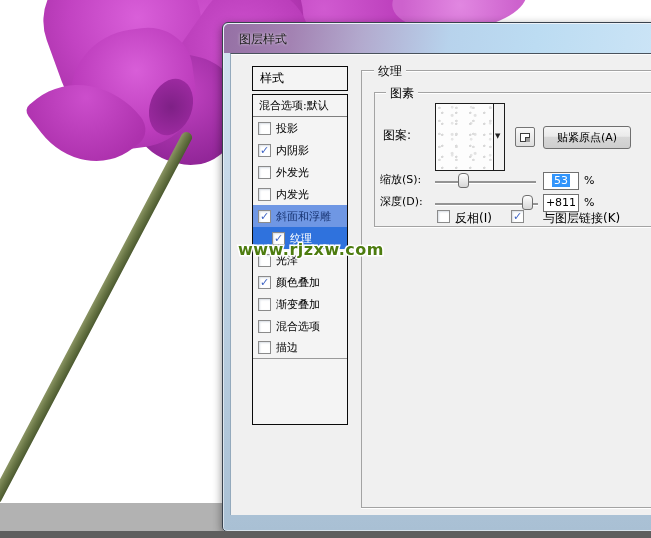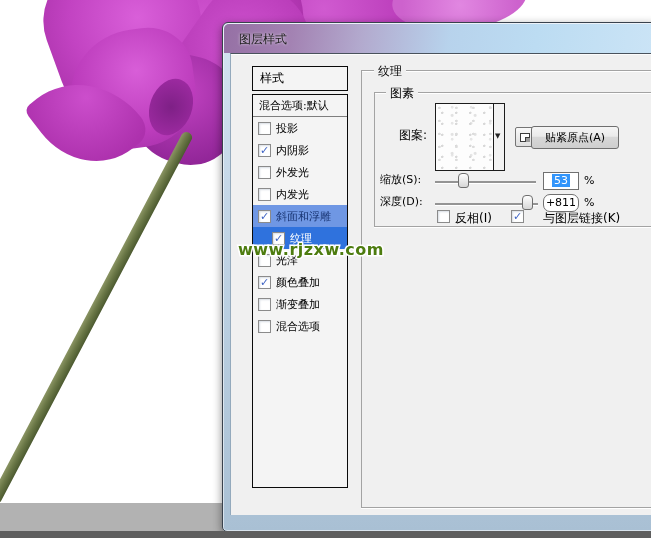--- a/index.html
+++ b/index.html
@@ -52,21 +52,21 @@
   .titlebar-text { position:absolute; left:15px; top:7px; font-size:12px; color:#1c1c1c;
                    text-shadow:0 0 3px rgba(255,255,255,.8); }
   .content { position:absolute; left:7px; right:0; top:30px; bottom:16px; background:#f0f0f0;
              border-top:1px solid #49525c; border-left:1px solid #93a9bc;
              box-shadow:inset 0 1px 0 rgba(255,255,255,.8); }
 
   
   .styles-header { position:absolute; left:21px; top:12px; width:96px; height:25px;
                    border:1px solid #0a0a0a; background:#f4f4f4; font-size:12px; color:#000;
                    line-height:23px; padding-left:7px; }
-  .style-list { position:absolute; left:21px; top:40px; width:96px; height:394px;
+  .style-list { position:absolute; left:21px; top:40px; width:96px; height:331px;
                 border:1px solid #0a0a0a; background:#f4f4f4; overflow:hidden; }
   .blend-row { height:22px; line-height:21px; padding-left:6px; font-size:11px; color:#000;
                border-bottom:1px solid #7e7e7e; }
   .style-item { height:22px; display:flex; align-items:center; padding-left:5px; font-size:11px; color:#000; }
   .style-item.indent { padding-left:19px; }
   .style-item.state-highlight { background:#6f97e4; }
   .style-item.state-highlight .label { color:#16326f; }
   .style-item.state-highlight-light { background:#abc6f3; }
   .style-item.state-highlight-light .label { color:#5f749c; }
   .style-item.state-selected { background:#2f72dd; }
@@ -81,39 +81,39 @@
   .group-texture { position:absolute; left:130px; top:16px; width:320px; height:438px;
                    border:1px solid #a3a3a3; border-right:none;
                    box-shadow:inset 0 1px 0 #fff, 0 1px 0 #fff; }
   .group-label { position:absolute; top:-8px; font-size:12px; color:#000; background:#f0f0f0; padding:0 4px; }
   .group-texture > .group-label { left:12px; }
   .group-elements { position:absolute; left:12px; top:21px; width:300px; height:135px;
                     border:1px solid #a3a3a3; border-right:none;
                     box-shadow:inset 0 1px 0 #fff, 0 1px 0 #fff; }
   .group-elements > .group-label { left:11px; }
 
-  .pattern-label { position:absolute; left:24px; top:34px; font-size:12px; color:#000; }
+  .pattern-label { position:absolute; left:8px; top:34px; font-size:12px; color:#000; }
   .pattern-well { position:absolute; left:60px; top:10px; width:70px; height:68px;
                   border:1px solid #1c1c1c; background:#fdfdfd;
                   background-image:radial-gradient(circle at 20% 30%, #dcdcdc 1px, transparent 1.6px),
                     radial-gradient(circle at 70% 60%, #e2e2e2 1px, transparent 2px),
                     radial-gradient(circle at 45% 80%, #d8d8d8 1px, transparent 1.5px),
                     radial-gradient(circle at 85% 20%, #e6e6e6 1px, transparent 1.8px);
                   background-size:17px 13px, 23px 19px, 14px 11px, 19px 16px; }
   .pattern-arrow-strip { position:absolute; right:0; top:0; bottom:0; width:11px;
                          border-left:1px solid #1c1c1c; background:#f2f2f2; }
   .pattern-arrow-strip span { position:absolute; left:1px; top:28px; font-size:7px; color:#222; }
   .new-pattern-btn { position:absolute; left:140px; top:34px; width:20px; height:20px;
                      border:1px solid #757575; border-radius:2px;
                      background:linear-gradient(#f9f9f9,#dedede); }
   .doc-icon { position:absolute; left:4px; top:5px; width:10px; height:9px; border:1px solid #3c3c3c;
               background:#fff; }
   .doc-icon::after { content:""; position:absolute; right:-1px; bottom:-1px; width:4px; height:4px;
                      background:#9a9a9a; border-left:1px solid #3c3c3c; border-top:1px solid #3c3c3c; }
-  .snap-btn { position:absolute; left:156px; top:33px; width:88px; height:23px;
+  .snap-btn { position:absolute; left:168px; top:33px; width:88px; height:23px;
               border:1px solid #6f6f6f; border-radius:3px; font-size:11px; color:#000;
               text-align:center; line-height:21px;
               background:linear-gradient(#f5f5f5, #eaeaea 45%, #d8d8d8 46%, #cecece); }
 
   .param-label { position:absolute; font-size:11px; color:#000; }
   .slider-track { position:absolute; width:101px; height:2px; background:#949494;
                   box-shadow:0 1px 0 #fff; }
   .slider-thumb { position:absolute; top:-8px; width:11px; height:15px;
                   background:linear-gradient(#fefefe,#d6d6d6); border:1px solid #6e6e6e;
                   border-radius:4px 4px 3px 3px; }
@@ -190,20 +190,24 @@
     <span class="label">颜色叠加</span>
   </div>
         <div class="style-item state-normal">
     <span class="checkbox"></span>
     <span class="label">渐变叠加</span>
   </div>
         <div class="style-item state-normal">
     <span class="checkbox"></span>
     <span class="label">混合选项</span>
   </div>
+        <div class="style-item state-normal divider-below">
+    <span class="checkbox"></span>
+    <span class="label">描边</span>
+  </div>
       </div>
 
     <div class="group-texture">
       <span class="group-label">纹理</span>
 
       <div class="group-elements">
         <span class="group-label">图素</span>
 
         <span class="pattern-label">图案:</span>
         <div class="pattern-well">
@@ -222,21 +226,21 @@
         </div>
         <div class="value-box" style="left:168px; top:79px;">
           <span class="sel">53</span>
         </div>
         <span class="unit" style="left:209px; top:81px;">%</span>
 
         <span class="param-label" style="left:5px; top:101px;">深度(D):</span>
         <div class="slider-track" style="left:60px; top:110px; width:103px;">
           <div class="slider-thumb" style="left: 87px;"></div>
         </div>
-        <div class="value-box" style="left:168px; top:101px;border-radius:7px;">
+        <div class="value-box" style="left:168px; top:101px;">
           <span>+811</span>
         </div>
         <span class="unit" style="left:209px; top:103px;">%</span>
 
         <span class="checkbox cb-abs" style="left:62px; top:117px;"></span>
         <span class="cb-label" style="left:80px; top:117px;text-align:center;">反相(I)</span>
 
         <span class="checkbox cb-abs" style="left:136px; top:117px;">✓</span>
         <span class="cb-label" style="left:168px; top:117px;">与图层链接(K)</span>
       </div>

